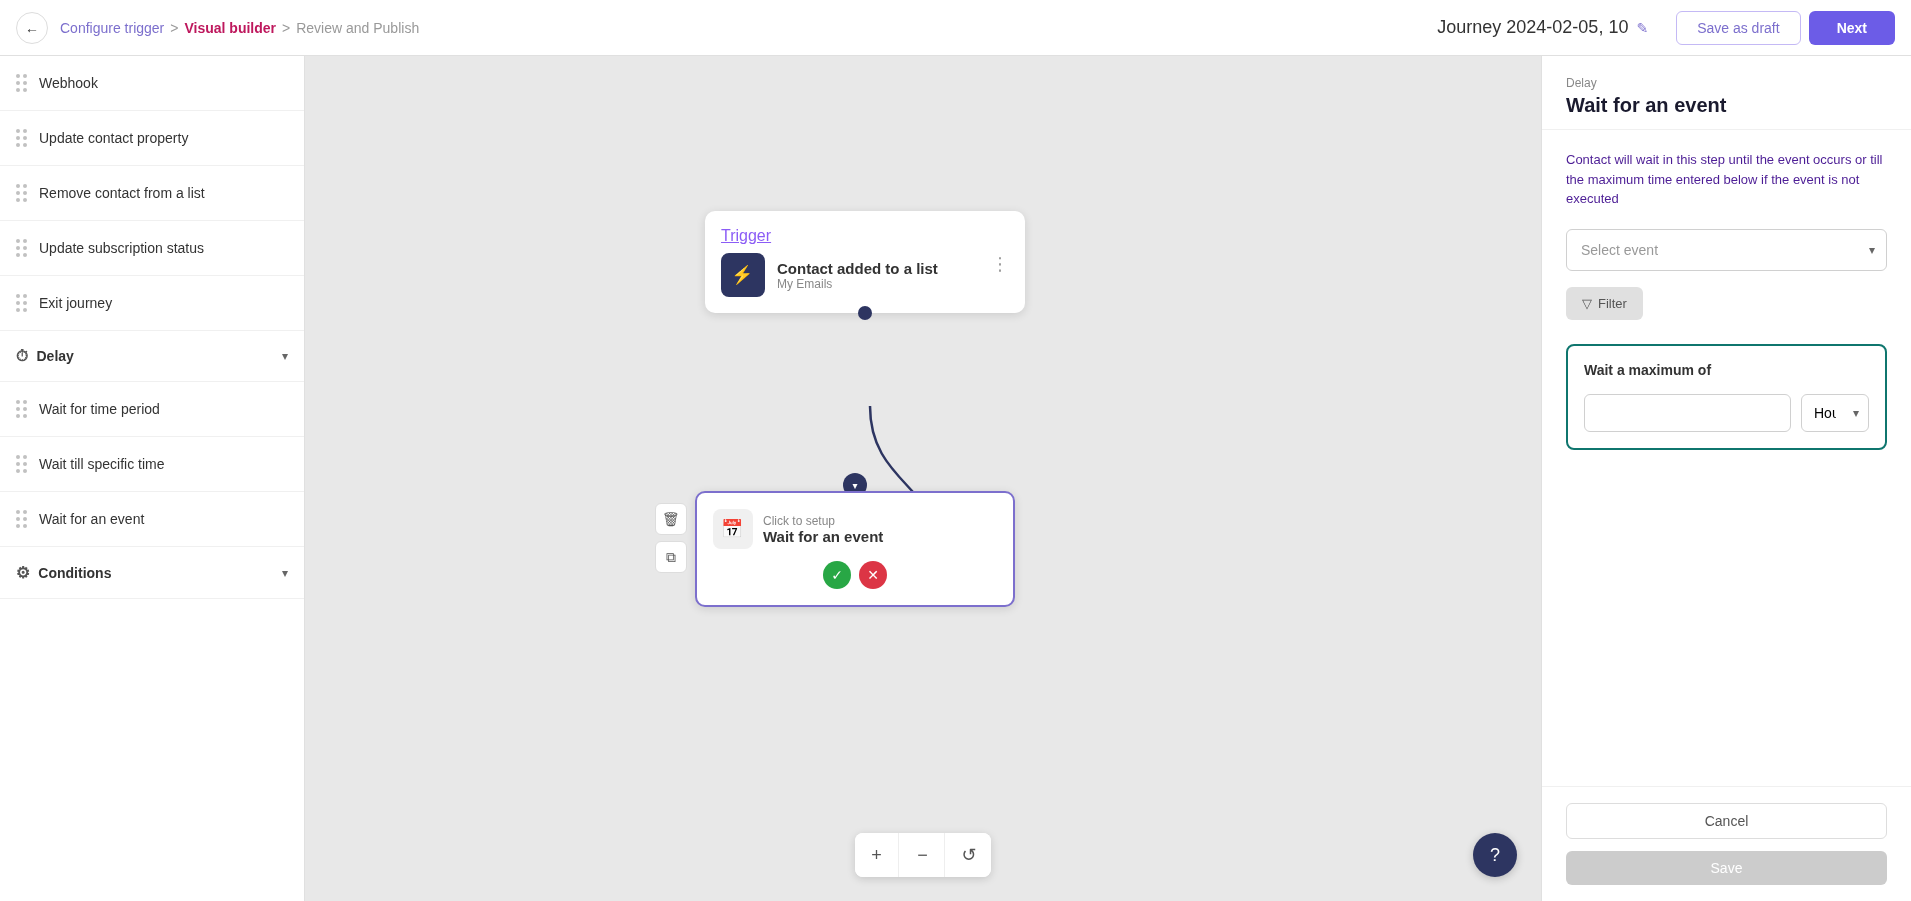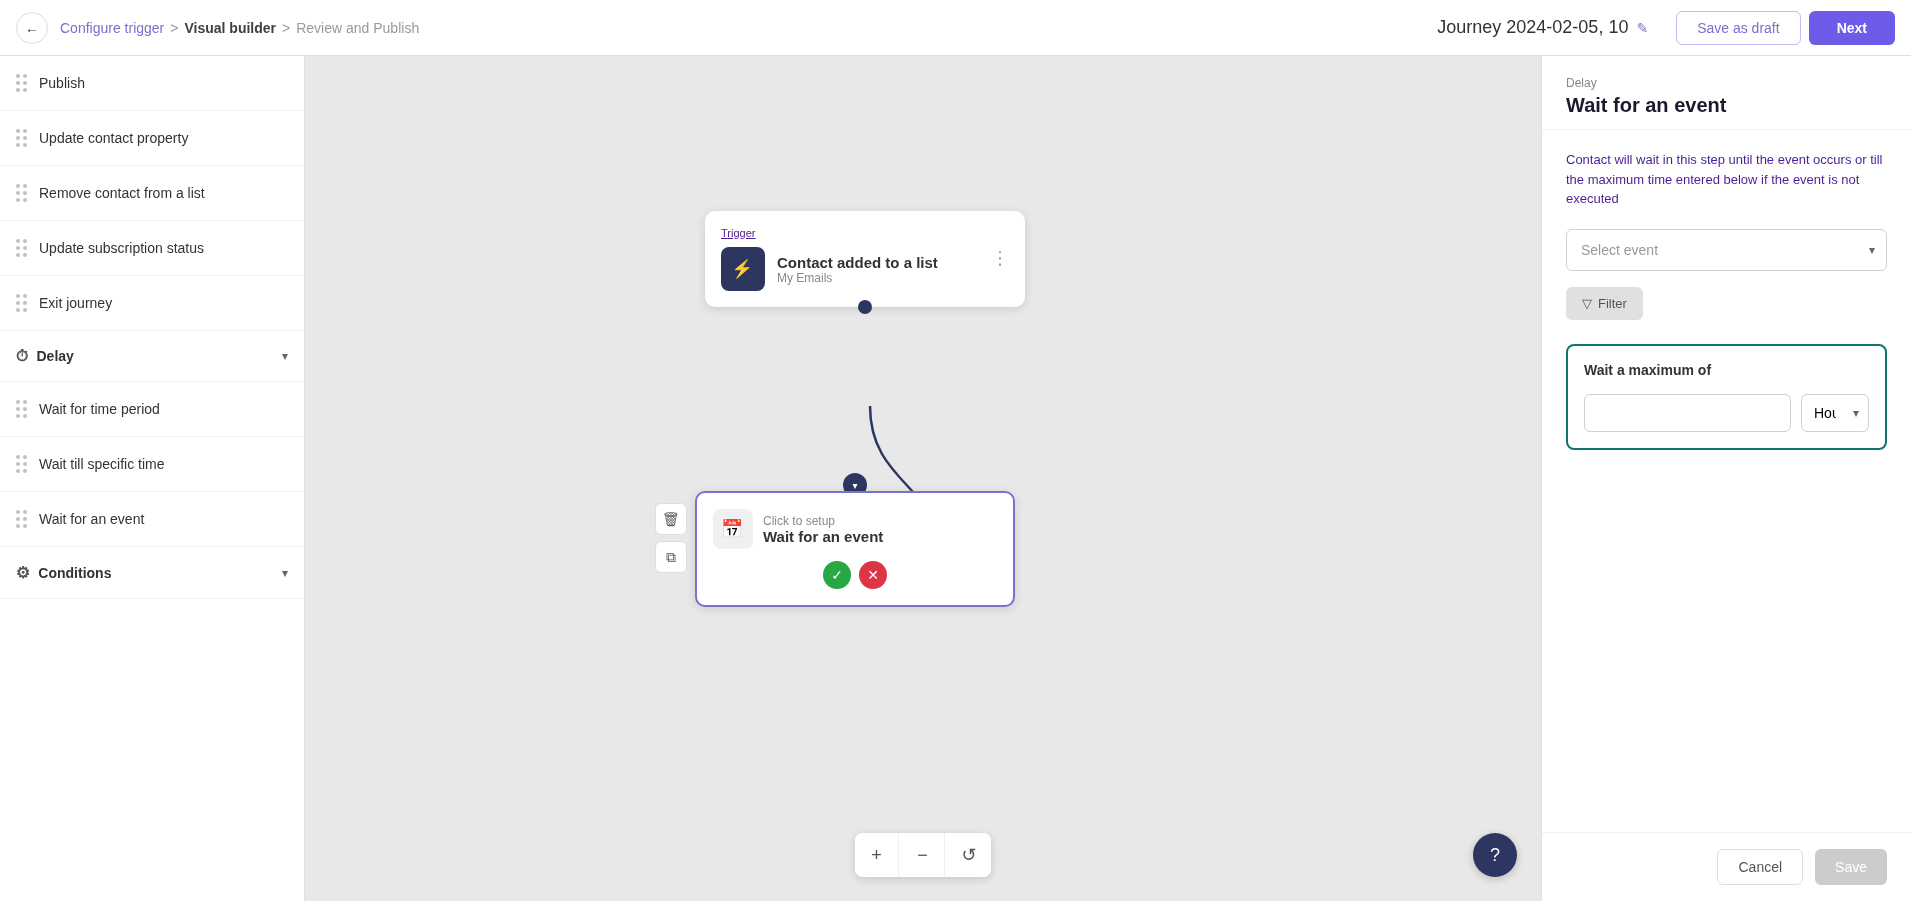--- a/index.html
+++ b/index.html
@@ -25,21 +25,21 @@
       display: flex; align-items: center; justify-content: center;
       cursor: pointer;
       font-size: 14px;
       color: #333;
     }
     .breadcrumb {
       display: flex; align-items: center; gap: 6px;
       font-size: 14px;
     }
     .breadcrumb-item { color: #7c6fcd; cursor: pointer; }
-    .breadcrumb-item.active { color: #404040; font-weight: 600; }
+    .breadcrumb-item.active { color: #be185d; font-weight: 600; }
     .breadcrumb-sep { color: #999; }
     .breadcrumb-item.inactive { color: #999; }
     .journey-title-area {
       margin-left: auto;
       display: flex;
       align-items: center;
       gap: 8px;
     }
     .journey-title {
       font-size: 18px;
@@ -136,22 +136,22 @@
       position: absolute;
       top: 155px;
       left: 400px;
       width: 320px;
       background: #fff;
       border-radius: 10px;
       box-shadow: 0 2px 10px rgba(0,0,0,0.12);
       padding: 16px;
     }
     .trigger-label {
-      font-size: 11px;
-      color: #4c1d95;
+      font-size: 16px;
+      color: #8b5cf6;
       margin-bottom: 8px;
       text-decoration: underline;
     }
     .trigger-body {
       display: flex;
       align-items: center;
       gap: 12px;
     }
     .trigger-icon-box {
       width: 44px; height: 44px;
@@ -420,20 +420,21 @@
       font-size: 12px;
       color: #666;
       pointer-events: none;
     }
     .panel-footer {
       padding: 16px 24px;
       border-top: 1px solid #f0f0f0;
       display: flex;
       justify-content: flex-end;
       gap: 12px;
+      flex-direction: column;
     }
     .cancel-btn {
       padding: 9px 20px;
       background: #fff;
       border: 1px solid #ddd;
       border-radius: 6px;
       font-size: 14px;
       color: #555;
       cursor: pointer;
     }
@@ -476,21 +477,21 @@
   <aside class="sidebar">
     <div class="sidebar-item">
       <div class="drag-handle">
         <span></span>
           <span></span>
           <span></span>
           <span></span>
           <span></span>
           <span></span>
       </div>
-      <span>Publish</span>
+      <span>Webhook</span>
     </div>
     <div class="sidebar-item">
       <div class="drag-handle">
         <span></span>
           <span></span>
           <span></span>
           <span></span>
           <span></span>
           <span></span>
       </div>

